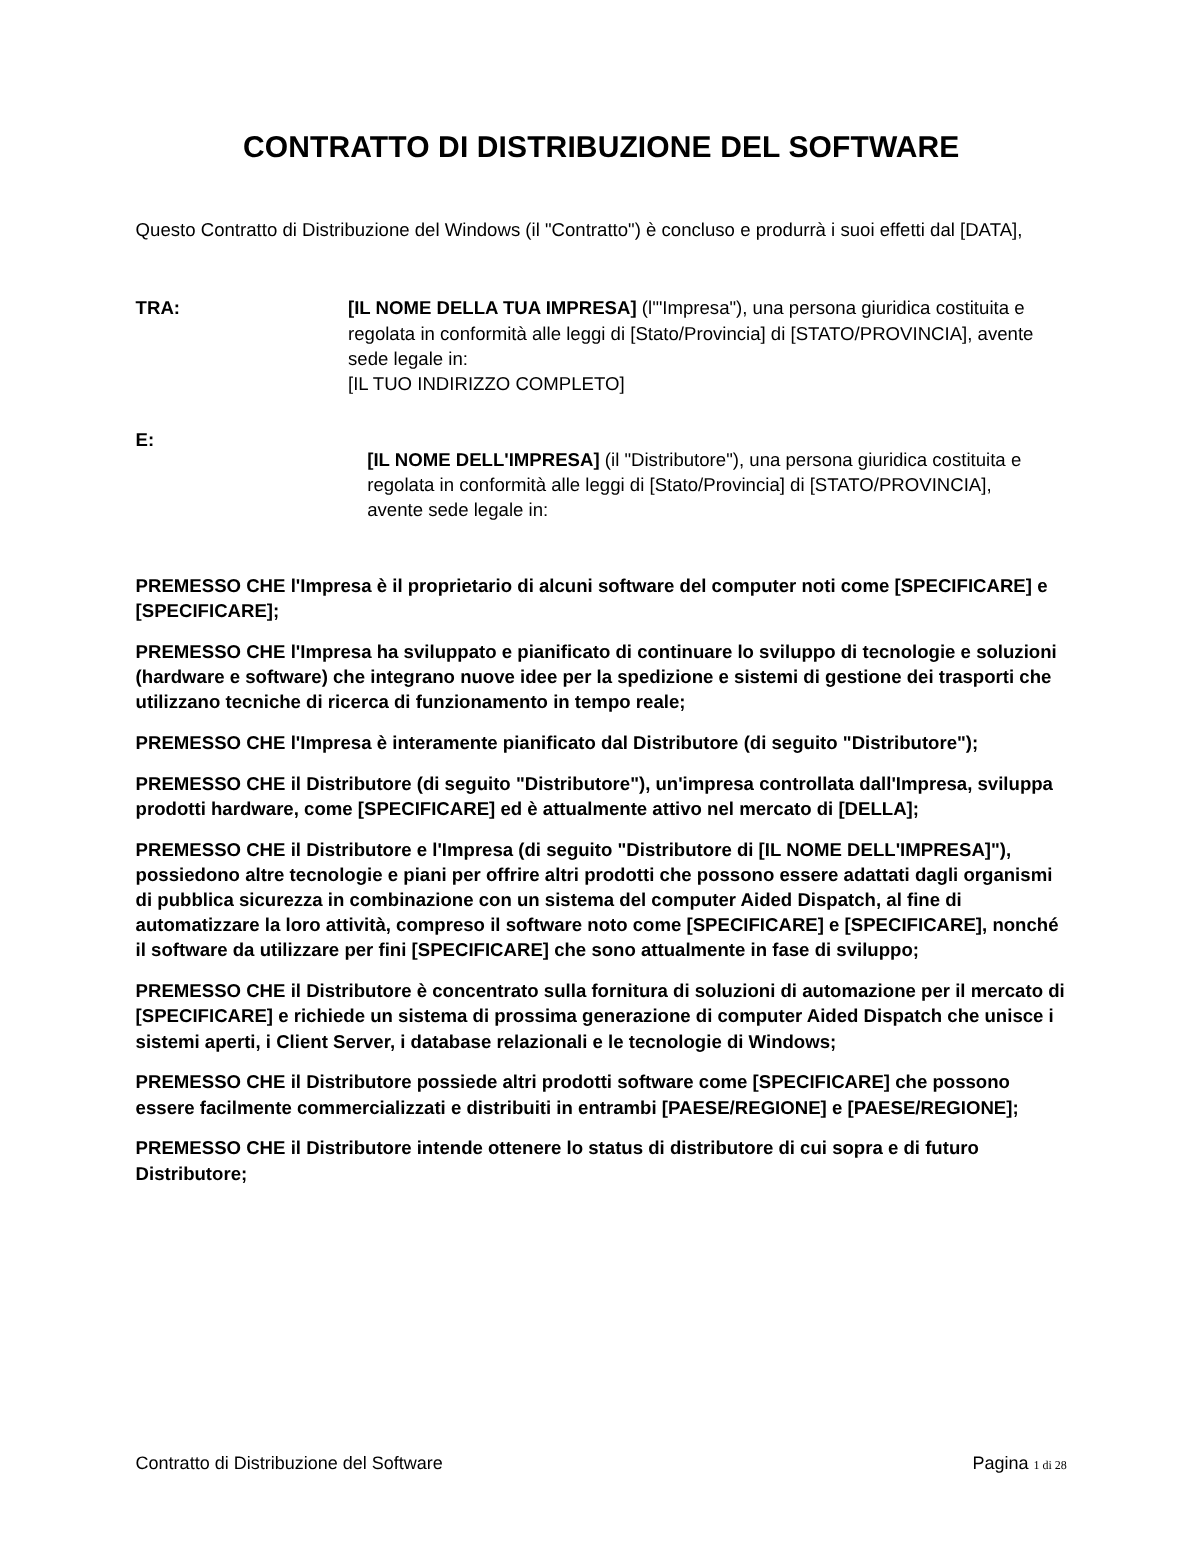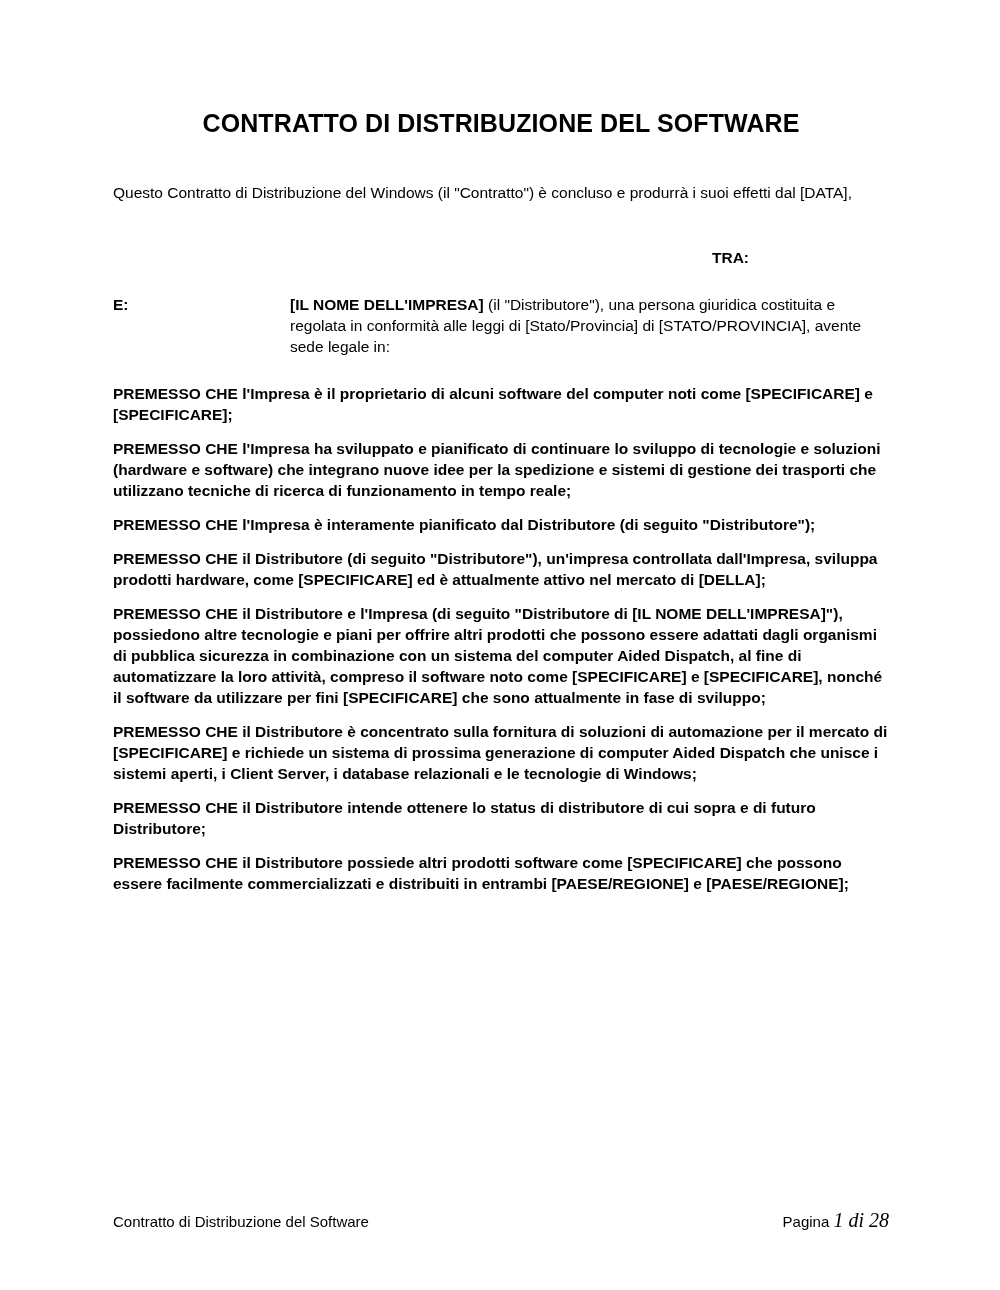--- a/index.html
+++ b/index.html
@@ -38,21 +38,20 @@
     font-size: 15.5px;
     line-height: 21px;
     text-align: justify;
     text-justify: inter-word;
     margin: 0 0 44px 0;
   }
   .party-block {
     display: flex;
     align-items: flex-start;
     margin: 0 0 26px 0;
-    justify-content: flex-end;
   }
   .party-label {
     font-size: 15.5px;
     font-weight: bold;
     line-height: 21px;
     width: 177px;
     flex: 0 0 177px;
   }
   .party-body {
     flex: 1 1 auto;
@@ -87,55 +86,58 @@
     line-height: 20px;
   }
   .footer-left {
     white-space: nowrap;
   }
   .footer-right {
     white-space: nowrap;
   }
   .page-field {
     font-family: "Liberation Serif", serif;
-    font-size: 20px;
-    font-style: italic;
+    font-size: 10px;
   }
 </style>
 </head>
 <body>
 
 <div class="page">
 
   <div class="content">
 
     <h1 class="doc-title">CONTRATTO DI DISTRIBUZIONE DEL SOFTWARE</h1>
 
     <p class="intro-para">Questo Contratto di Distribuzione del Windows (il "Contratto") è concluso e produrrà i suoi effetti dal [DATA],</p>
 
     <div class="party-block">
       <div class="party-label">TRA:</div>
+      <div class="party-body">
+        <p style="margin:0;"><span class="lead">[IL NOME DELLA TUA IMPRESA]</span><span> (l'"Impresa"), una persona giuridica costituita e regolata in conformità alle leggi di [Stato/Provincia] di [STATO/PROVINCIA], avente sede legale in:</span></p>
+        <p class="party-address" style="margin:0;">[IL TUO INDIRIZZO COMPLETO]</p>
+      </div>
     </div>
 
     <div class="party-block">
       <div class="party-label">E:</div>
       <div class="party-body">
-        <p style="margin:0;"><span class="lead">[IL NOME DELL'IMPRESA]</span><span> (il "Distributore"), una persona giuridica costituita e regolata in conformità alle leggi di [Stato/Provincia] di [STATO/PROVINCIA], avente sede legale in:</span></p>
+        <p style="margin:16px;"><span class="lead">[IL NOME DELL'IMPRESA]</span><span> (il "Distributore"), una persona giuridica costituita e regolata in conformità alle leggi di [Stato/Provincia] di [STATO/PROVINCIA], avente sede legale in:</span></p>
       </div>
     </div>
 
     <div class="recitals">
       <p class="recital">PREMESSO CHE l'Impresa è il proprietario di alcuni software del computer noti come [SPECIFICARE] e [SPECIFICARE];</p>
       <p class="recital">PREMESSO CHE l'Impresa ha sviluppato e pianificato di continuare lo sviluppo di tecnologie e soluzioni (hardware e software) che integrano nuove idee per la spedizione e sistemi di gestione dei trasporti che utilizzano tecniche di ricerca di funzionamento in tempo reale;</p>
       <p class="recital">PREMESSO CHE l'Impresa è interamente pianificato dal Distributore (di seguito "Distributore");</p>
       <p class="recital">PREMESSO CHE il Distributore (di seguito "Distributore"), un'impresa controllata dall'Impresa, sviluppa prodotti hardware, come [SPECIFICARE] ed è attualmente attivo nel mercato di [DELLA];</p>
       <p class="recital">PREMESSO CHE il Distributore e l'Impresa (di seguito "Distributore di [IL NOME DELL'IMPRESA]"), possiedono altre tecnologie e piani per offrire altri prodotti che possono essere adattati dagli organismi di pubblica sicurezza in combinazione con un sistema del computer Aided Dispatch, al fine di automatizzare la loro attività, compreso il software noto come [SPECIFICARE] e [SPECIFICARE], nonché il software da utilizzare per fini [SPECIFICARE] che sono attualmente in fase di sviluppo;</p>
       <p class="recital">PREMESSO CHE il Distributore è concentrato sulla fornitura di soluzioni di automazione per il mercato di [SPECIFICARE] e richiede un sistema di prossima generazione di computer Aided Dispatch che unisce i sistemi aperti, i Client Server, i database relazionali e le tecnologie di Windows;</p>
+      <p class="recital">PREMESSO CHE il Distributore possiede altri prodotti software come [SPECIFICARE] che possono essere facilmente commercializzati e distribuiti in entrambi [PAESE/REGIONE] e [PAESE/REGIONE];</p>
       <p class="recital">PREMESSO CHE il Distributore intende ottenere lo status di distributore di cui sopra e di futuro Distributore;</p>
-      <p class="recital">PREMESSO CHE il Distributore possiede altri prodotti software come [SPECIFICARE] che possono essere facilmente commercializzati e distribuiti in entrambi [PAESE/REGIONE] e [PAESE/REGIONE];</p>
     </div>
 
   </div>
 
   <div class="footer">
     <span class="footer-left">Contratto di Distribuzione del Software</span>
     <span class="footer-right"><span>Pagina</span> <span class="page-field">1 di 28</span></span>
   </div>
 
 </div>

